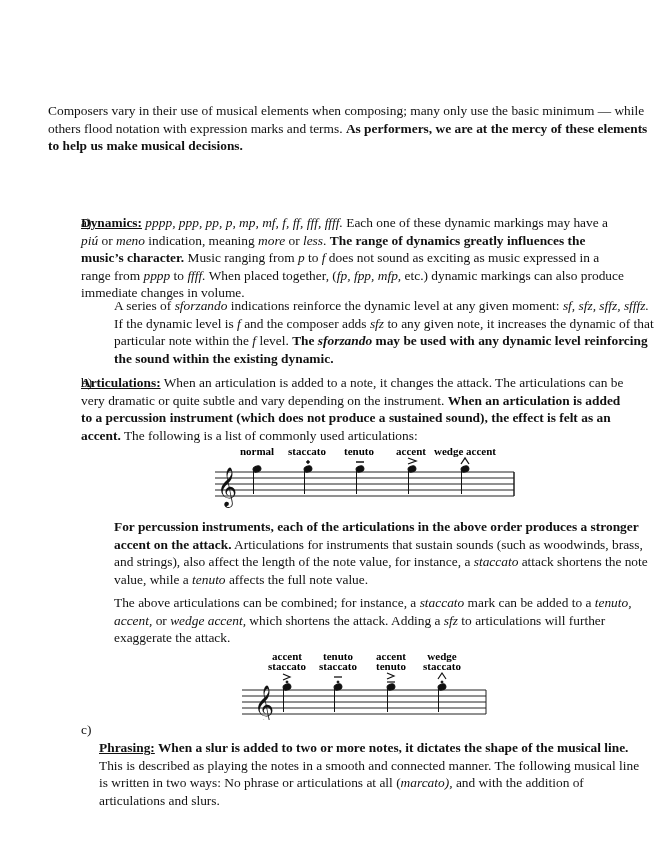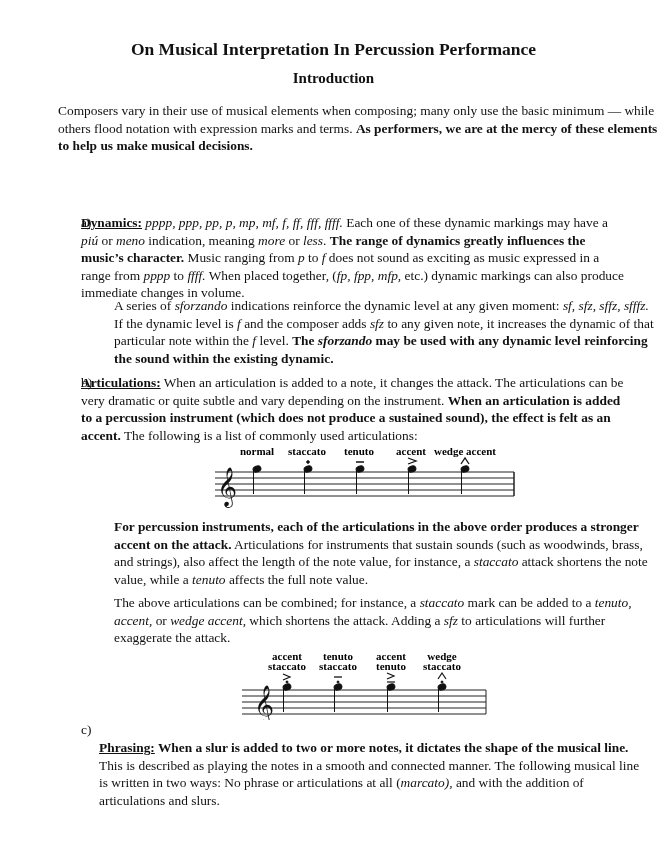--- a/index.html
+++ b/index.html
@@ -12,39 +12,37 @@
   }
   .page { position: absolute; left: 0; top: 0; width: 667px; height: 864px; }
   .title {
     position: absolute; left: 0; width: 667px; top: 38px;
     text-align: center; font-weight: bold; font-size: 17.5px; line-height: 22px;
   }
   .subtitle {
     position: absolute; left: 0; width: 667px; top: 68px;
     text-align: center; font-weight: bold; font-size: 15px; line-height: 20px;
   }
-  .para { position: absolute; left: 58px; width: 600px; }
+  .para { position: absolute; left: 48px; width: 600px; }
   .item { position: absolute; left: 81px; width: 580px; }
   .item .marker { position: absolute; left: 0; top: 0; width: 20px; }
   .item .body { margin-left: 33px; width: 547px; }
   .subpara { position: absolute; left: 114px; width: 547px; }
   b { font-weight: bold; }
   i { font-style: italic; }
   .ul { text-decoration: underline; font-weight: bold; }
   .staff { position: absolute; text-align: center; }
   .staff svg { display: block; }
   .lbl { font-family: "Liberation Serif", "DejaVu Serif", serif; font-weight: bold; font-size: 11px; }
 </style>
 </head>
 <body>
 
 <div class="page">
 
-  <div class="title">On Musical Interpretation In Percussion Performance</div>
-  <div class="subtitle">Introduction</div>
 
   <p class="para" style="top:102px; margin:0;">
     <span>Composers vary in their use of musical elements when composing; many only use the basic minimum — while others flood notation with expression marks and terms. </span><b>As performers, we are at the mercy of these elements to help us make musical decisions.</b>
   </p>
 
 
   <div class="item" style="top:214px;">
     <span class="marker">a)</span>
     <p class="body" style="margin:0;">
       <span class="ul">Dynamics:</span><i> pppp, ppp, pp, p, mp, mf, f, ff, fff, ffff.</i><span> Each one of these dynamic markings may have a </span><i>piú</i><span> or </span><i>meno</i><span> indication, meaning </span><i>more</i><span> or </span><i>less</i><span>. </span><b>The range of dynamics greatly influences the music’s character.</b><span> Music ranging from </span><i>p</i><span> to </span><i>f</i><span>  does not sound as exciting as music expressed in a range from </span><i>pppp</i><span> to </span><i>ffff.</i><span>  When placed together, (</span><i>fp, fpp, mfp,</i><span> etc.) dynamic markings can also produce immediate changes in volume.</span>

